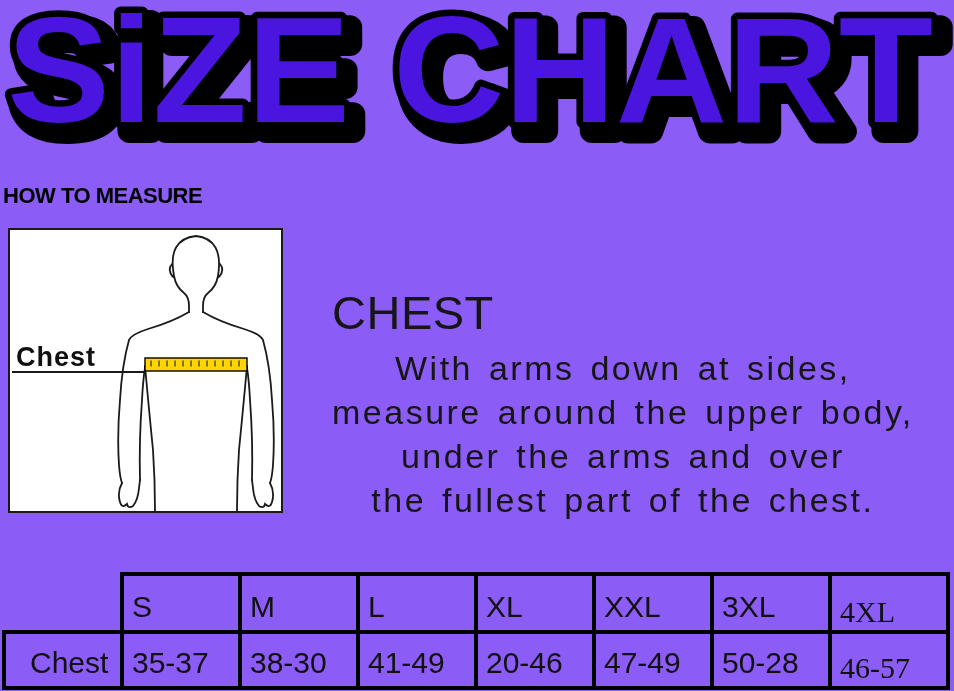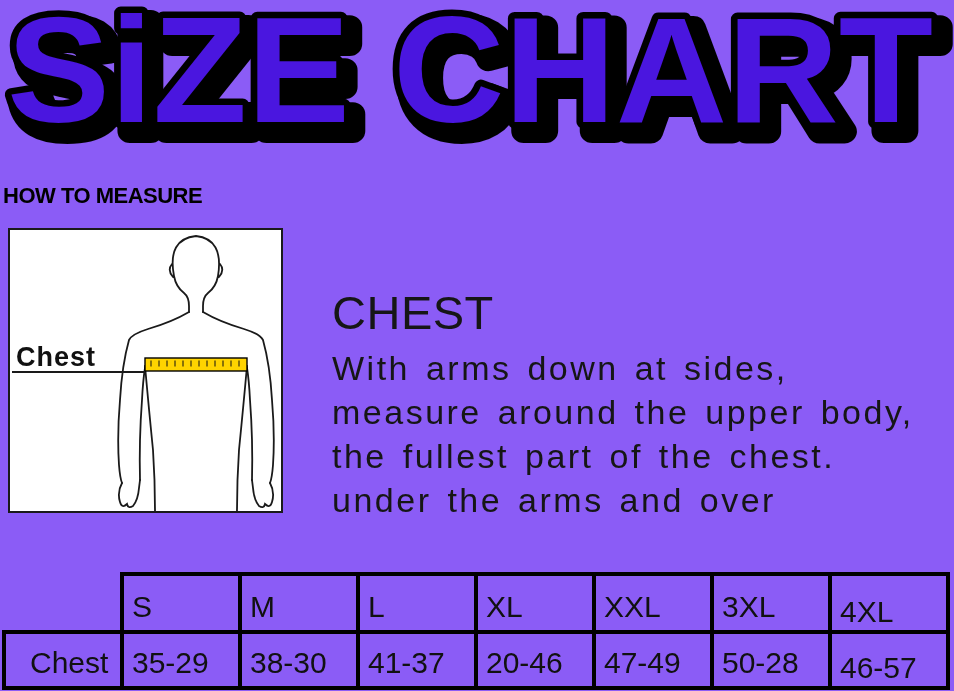--- a/index.html
+++ b/index.html
@@ -49,38 +49,38 @@
   }
 
   
   .instructions { position: absolute; left: 332px; top: 288px; color: #161616; }
   .chest-heading {
     font-size: 47px; font-weight: 400; margin: 0 0 9px 0;
     letter-spacing: 0.5px; line-height: 1.05;
   }
   .instruction-line {
     font-size: 34px; line-height: 44px;
-    letter-spacing: 2.5px; word-spacing: 4px; white-space: nowrap;
+    letter-spacing: 2.5px; word-spacing: 4px; white-space: nowrap; text-align: center;
   }
 
   
   .size-table {
     position: absolute; left: 2px; top: 572px;
     width: 948px; border-collapse: collapse; table-layout: fixed;
     font-size: 30px; color: #111;
   }
   .size-table th, .size-table td {
     border: 4px solid #000; font-weight: 400; text-align: left;
     vertical-align: bottom; padding: 0 0 6px 8px; overflow: hidden;
   }
   .size-table tr.header-row { height: 58px; }
   .size-table tr.data-row  { height: 56px; }
   .size-table td.empty { border: none; }
   .size-table .rowlabel { padding-left: 24px; }
-  .size-table .low { padding-bottom: 1px; }
+  .size-table .low { padding-bottom: 1px; font-family: Liberation Serif, serif; }
 </style>
 </head>
 <body>
 
 <div class="page">
 
   <svg class="title-svg" width="954" height="168" viewBox="0 0 954 168">
     <text class="title-shadow" x="479" y="131" text-anchor="middle" textLength="926" lengthAdjust="spacingAndGlyphs">SiZE CHART</text>
     <text class="title-main" x="470" y="122" text-anchor="middle" textLength="926" lengthAdjust="spacingAndGlyphs" fill="#4A16DF">SiZE CHART</text>
   </svg>
@@ -114,22 +114,22 @@
 
       <line x1="2" y1="142" x2="135" y2="142" stroke="#1a1a1a" stroke-width="1.8"></line>
       <text class="chest-label-text" x="6" y="136">Chest</text>
     </svg>
   </div>
 
   <div class="instructions">
     <h1 class="chest-heading">CHEST</h1>
     <div class="instruction-line">With arms down at sides,</div>
     <div class="instruction-line">measure around the upper body,</div>
+    <div class="instruction-line">under the arms and over</div>
     <div class="instruction-line">the fullest part of the chest.</div>
-    <div class="instruction-line">under the arms and over</div>
   </div>
 
   <table class="size-table">
     <colgroup>
       <col style="width:118px">
         <col>
         <col>
         <col>
         <col>
         <col>
@@ -142,23 +142,23 @@
       <th>S</th>
       <th>M</th>
       <th>L</th>
       <th>XL</th>
       <th>XXL</th>
       <th>3XL</th>
       <th class="low">4XL</th>
     </tr>
     <tr class="data-row">
       <th class="rowlabel">Chest</th>
-      <td>35-29</td>
+      <td>35-37</td>
       <td>38-30</td>
-      <td>41-37</td>
+      <td>41-49</td>
       <td>20-46</td>
       <td>47-49</td>
       <td>50-28</td>
       <td class="low">46-57</td>
     </tr>
   </tbody>
     </table>
 
 </div>
 

